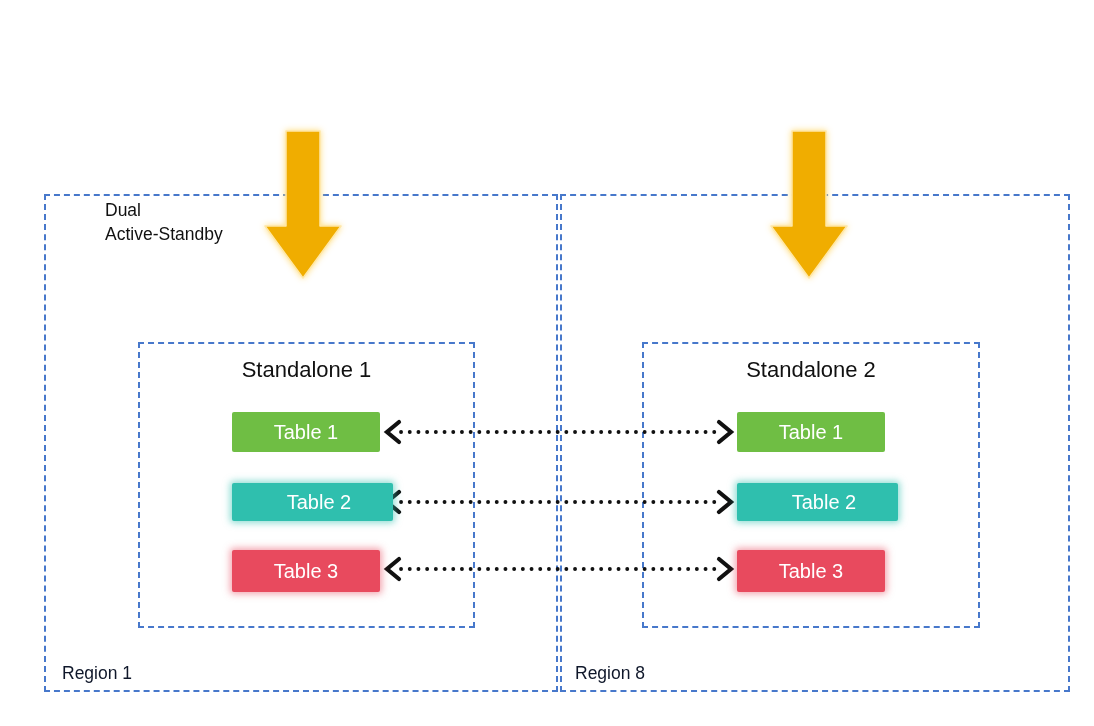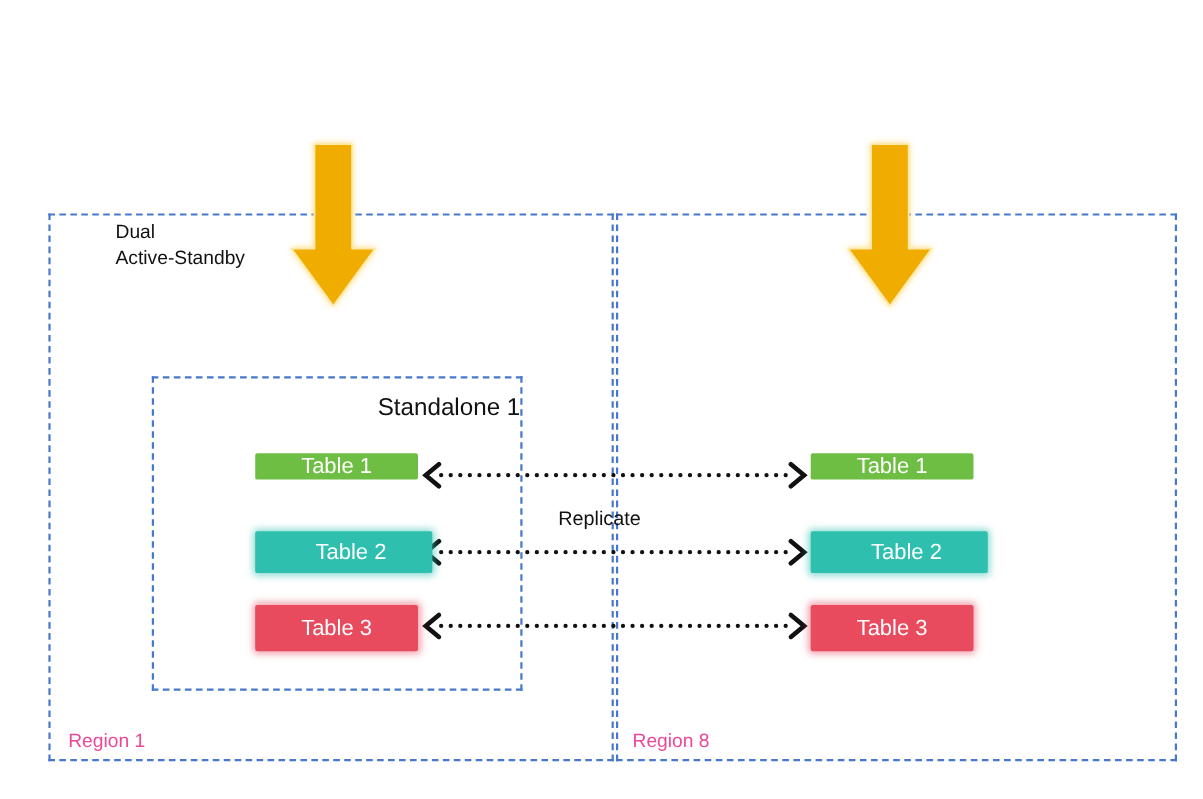--- a/index.html
+++ b/index.html
@@ -40,32 +40,32 @@
     font-size: 17.5px;
     line-height: 24px;
     color: #111;
     margin-left: 47px;
   }
   .cluster-label span { display: block; }
 
   .region-label {
     position: absolute;
     font-size: 17.5px;
-    color: #ec4899;
+    color: #0f172a;
   }
   .region-label.r1 { left: 62px;  top: 663px; }
   .region-label.r2 { left: 575px; top: 663px; }
 
   .standalone-box.s1 { left: 138px; top: 342px; width: 337px; height: 286px; }
   .standalone-box.s2 { left: 642px; top: 342px; width: 338px; height: 286px; }
   .standalone-title {
     position: absolute;
     width: 100%;
     top: 13px;
-    text-align: right;
+    text-align: center;
     font-size: 22px;
     color: #111;
   }
 
   .down-arrow {
     position: absolute;
     width: 80px; height: 150px;
     z-index: 5;
     filter: drop-shadow(0 0 3px rgba(255, 219, 120, 0.95));
   }
@@ -76,21 +76,21 @@
     position: absolute;
     width: 148px;
     display: flex; align-items: center; justify-content: center;
     color: #ffffff;
     font-size: 20px;
     border-radius: 2px;
     z-index: 4;
   }
   .col-left  { left: 232px; }
   .col-right { left: 737px; }
-  .row1 { top: 412px; height: 24px; }
+  .row1 { top: 412px; height: 40px; }
   .row2 { top: 483px; height: 38px; }
   .row3 { top: 550px; height: 42px; }
   .t1 { background: var(--table1-green, #6FBE44); }
   .t2 { background: var(--table2-teal, #2FBFAE);
         box-shadow: 0 0 7px 2px rgba(47,191,174,0.55); padding-left: 13px; }
   .t3 { background: var(--table3-red, #E84A5E);
         box-shadow: 0 0 7px 2px rgba(232,74,94,0.5); }
 
   .rep-arrow {
     position: absolute;
@@ -132,20 +132,23 @@
   <svg class="down-arrow left" viewBox="0 0 80 150">
     <polygon points="23,1 57,1 57,96 78,96 40,148 2,96 23,96" fill="#F0AD00" stroke="#FFE8A8" stroke-width="1.5" stroke-linejoin="round"></polygon>
   </svg>
   <svg class="down-arrow right" viewBox="0 0 80 150">
     <polygon points="23,1 57,1 57,96 78,96 40,148 2,96 23,96" fill="#F0AD00" stroke="#FFE8A8" stroke-width="1.5" stroke-linejoin="round"></polygon>
   </svg>
 
   <div class="dashed-box standalone-box s1">
     <div class="standalone-title">Standalone 1</div>
   </div>
+  <div class="dashed-box standalone-box s2">
+    <div class="standalone-title">Standalone 2</div>
+  </div>
 
   <div class="tchip t1 col-left row1">Table 1</div>
   <div class="tchip t2 col-left row2">Table 2</div>
   <div class="tchip t3 col-left row3">Table 3</div>
 
   <div class="tchip t1 col-right row1">Table 1</div>
   <div class="tchip t2 col-right row2">Table 2</div>
   <div class="tchip t3 col-right row3">Table 3</div>
 
   <svg class="rep-arrow a1" viewBox="0 0 352 26">
@@ -157,15 +160,14 @@
     <line x1="18" y1="13" x2="334" y2="13" stroke="#111" stroke-width="3.8" stroke-dasharray="0.1 8.6" stroke-linecap="round"></line>
     <polyline points="16,3 4,13 16,23" fill="none" stroke="#111" stroke-width="4.2" stroke-linecap="round"></polyline>
     <polyline points="336,3 348,13 336,23" fill="none" stroke="#111" stroke-width="4.2" stroke-linecap="round"></polyline>
   </svg>
   <svg class="rep-arrow a3" viewBox="0 0 352 26">
     <line x1="18" y1="13" x2="334" y2="13" stroke="#111" stroke-width="3.8" stroke-dasharray="0.1 8.6" stroke-linecap="round"></line>
     <polyline points="16,3 4,13 16,23" fill="none" stroke="#111" stroke-width="4.2" stroke-linecap="round"></polyline>
     <polyline points="336,3 348,13 336,23" fill="none" stroke="#111" stroke-width="4.2" stroke-linecap="round"></polyline>
   </svg>
 
-  <div class="replicate-label">Replicate</div>
 
 </div>
 
 </body></html>

